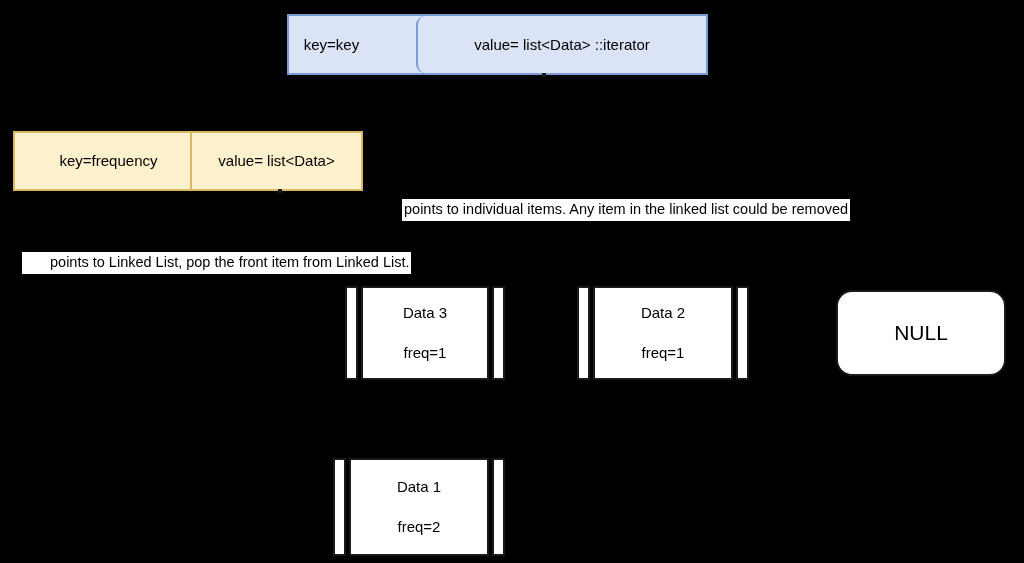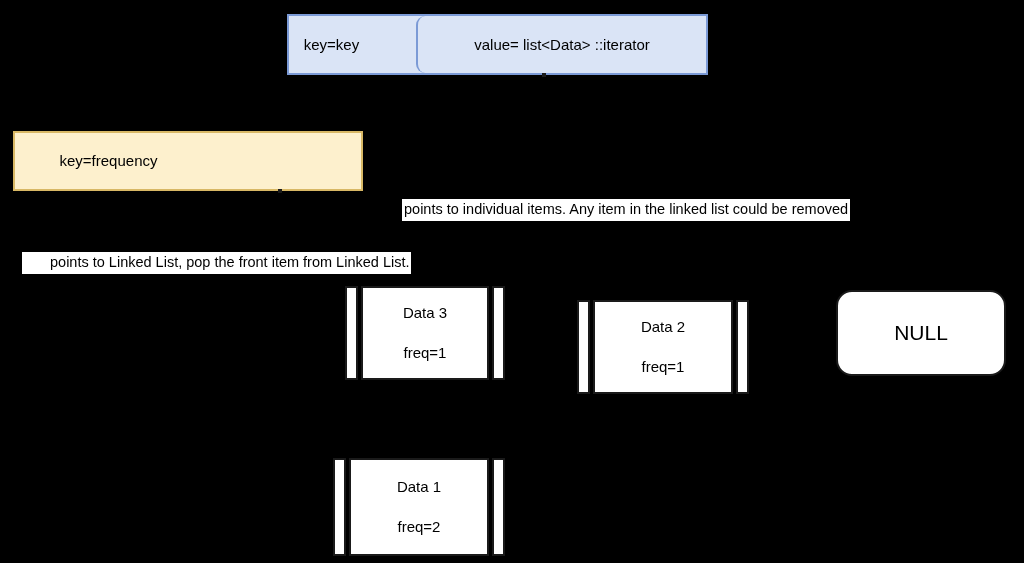--- a/index.html
+++ b/index.html
@@ -120,39 +120,40 @@
 <div id="canvas">
 
   <div class="abs map-box blue" style="left:287px; top:14px; width:421px; height:61px;gap:42px;">
     <div class="cell" style="width:85px; flex:0 0 85px;">key=key</div>
     <div class="cell" style="flex:1 1 auto;border-radius:9px;">value= list&lt;Data&gt; ::iterator</div>
     <div class="stub" style="left:253px; top:57px;"></div>
   </div>
 
   <div class="abs map-box yellow" style="left:13px; top:131px; width:350px; height:60px;">
     <div class="cell" style="width:175px; flex:0 0 175px;padding-left:20px;">key=frequency</div>
+    <div class="cell" style="flex:1 1 auto;">value= list&lt;Data&gt;</div>
     <div class="stub" style="left:263px; top:56px;"></div>
   </div>
 
   <div class="abs note" style="left:402px; top:172px;margin-top:27px;">points to individual items. Any item in the linked list could be removed</div>
 
   <div class="abs note" style="left:22px; top:252px;padding-left:28px;">points to Linked List, pop the front item from Linked List.</div>
 
   <div class="abs node" style="left:333px; top:286px; width:172px; height:94px;padding-left:12px;">
     <div class="seg ptr"></div>
     <div class="seg body">
       <div>
         <div>Data 3</div>
         <div>freq=1</div>
       </div>
     </div>
     <div class="seg ptr"></div>
   </div>
 
-  <div class="abs node" style="left:577px; top:300px; width:172px; height:94px;">
+  <div class="abs node" style="left:577px; top:286px; width:172px; height:94px;">
     <div class="seg ptr"></div>
     <div class="seg body">
       <div>
         <div>Data 2</div>
         <div>freq=1</div>
       </div>
     </div>
     <div class="seg ptr"></div>
   </div>
 

